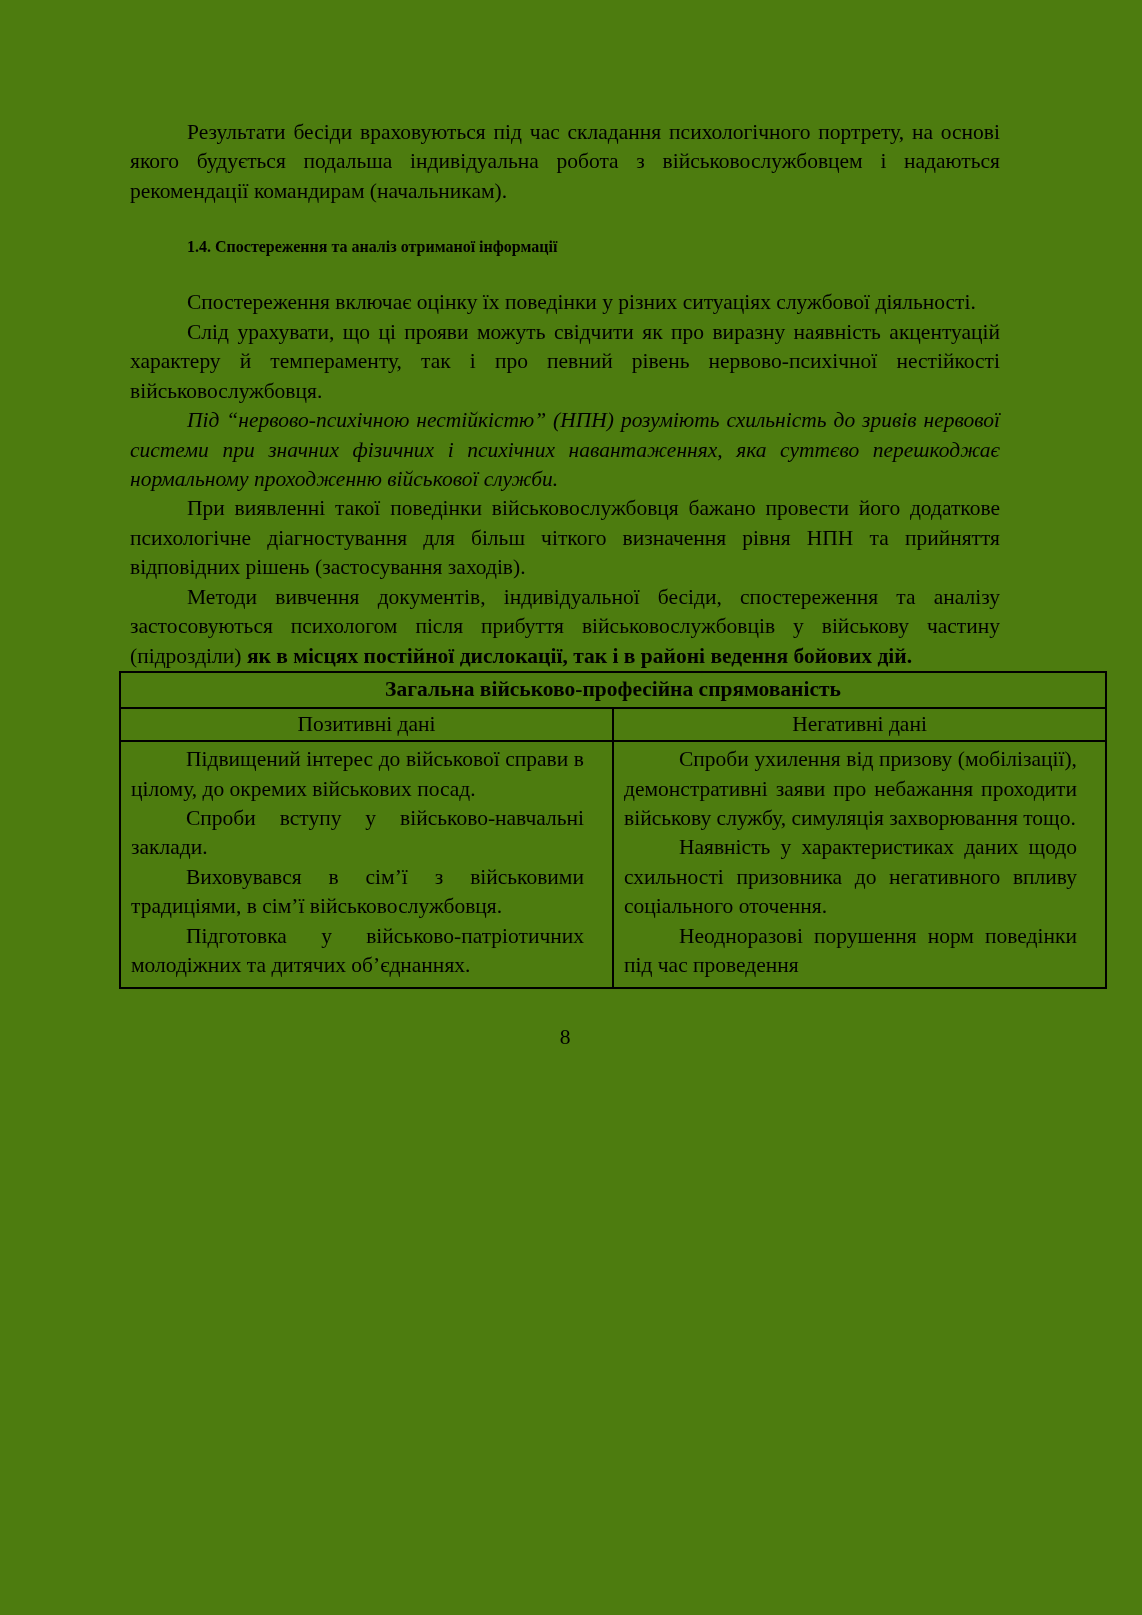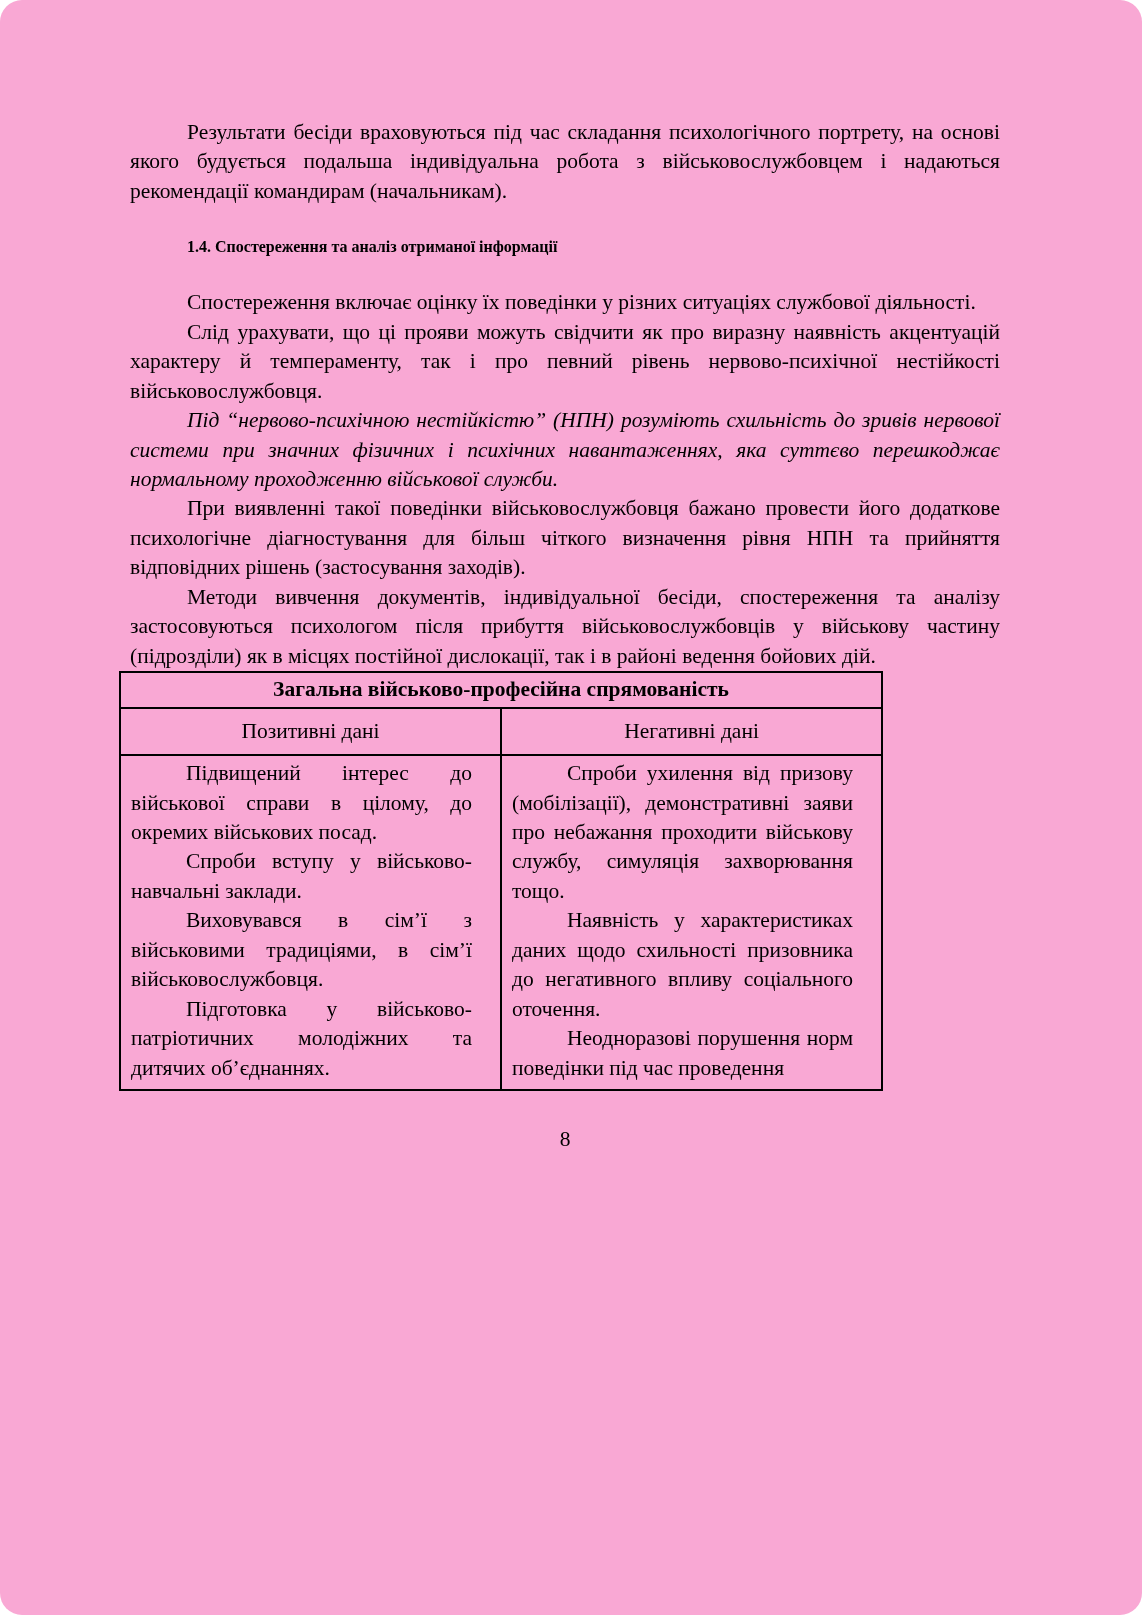--- a/index.html
+++ b/index.html
@@ -6,71 +6,70 @@
     margin: 0;
     padding: 0;
     background: #ffffff;
   }
   .page {
     position: relative;
     width: 1142px;
     height: 1615px;
     box-sizing: border-box;
     padding: 118px 142px 0 130px;
-    background: #f9a8d4;
+    background: #4d7c0f;
     color: #000000;
     font-family: "Liberation Serif", "DejaVu Serif", serif;
     font-size: 21.5px;
     line-height: 1.37;
     overflow: hidden;
-    border-radius: 22px;
   }
   p.body {
     margin: 0;
     text-align: justify;
     text-indent: 57px;
   }
   p.italic {
     font-style: italic;
   }
   .bold {
-    font-weight: normal;
+    font-weight: bold;
   }
   h2.heading {
     margin: 30px 0 30px 0;
     font-size: 16px;
     font-weight: bold;
     text-indent: 57px;
     line-height: 1.37;
   }
   .table-caption {
     margin: 6px 2px 20px 0;
     text-align: right;
   }
   table.vps-table {
     border-collapse: collapse;
-    width: 764px;
+    width: 988px;
     margin-left: -11px;
     table-layout: fixed;
   }
   table.vps-table th,
   table.vps-table td {
     border: 2px solid #000000;
     font-size: 21.5px;
     line-height: 1.37;
   }
   th.t-title {
     font-weight: bold;
     text-align: center;
     padding: 2px 8px;
   }
   th.t-colhead {
     font-weight: normal;
     text-align: center;
-    padding: 8px 8px;
+    padding: 1px 8px;
     width: 50%;
   }
   td.t-cell {
     vertical-align: top;
     padding: 3px 28px 6px 10px;
   }
   td.t-cell p {
     margin: 0;
     text-align: justify;
     text-indent: 55px;

